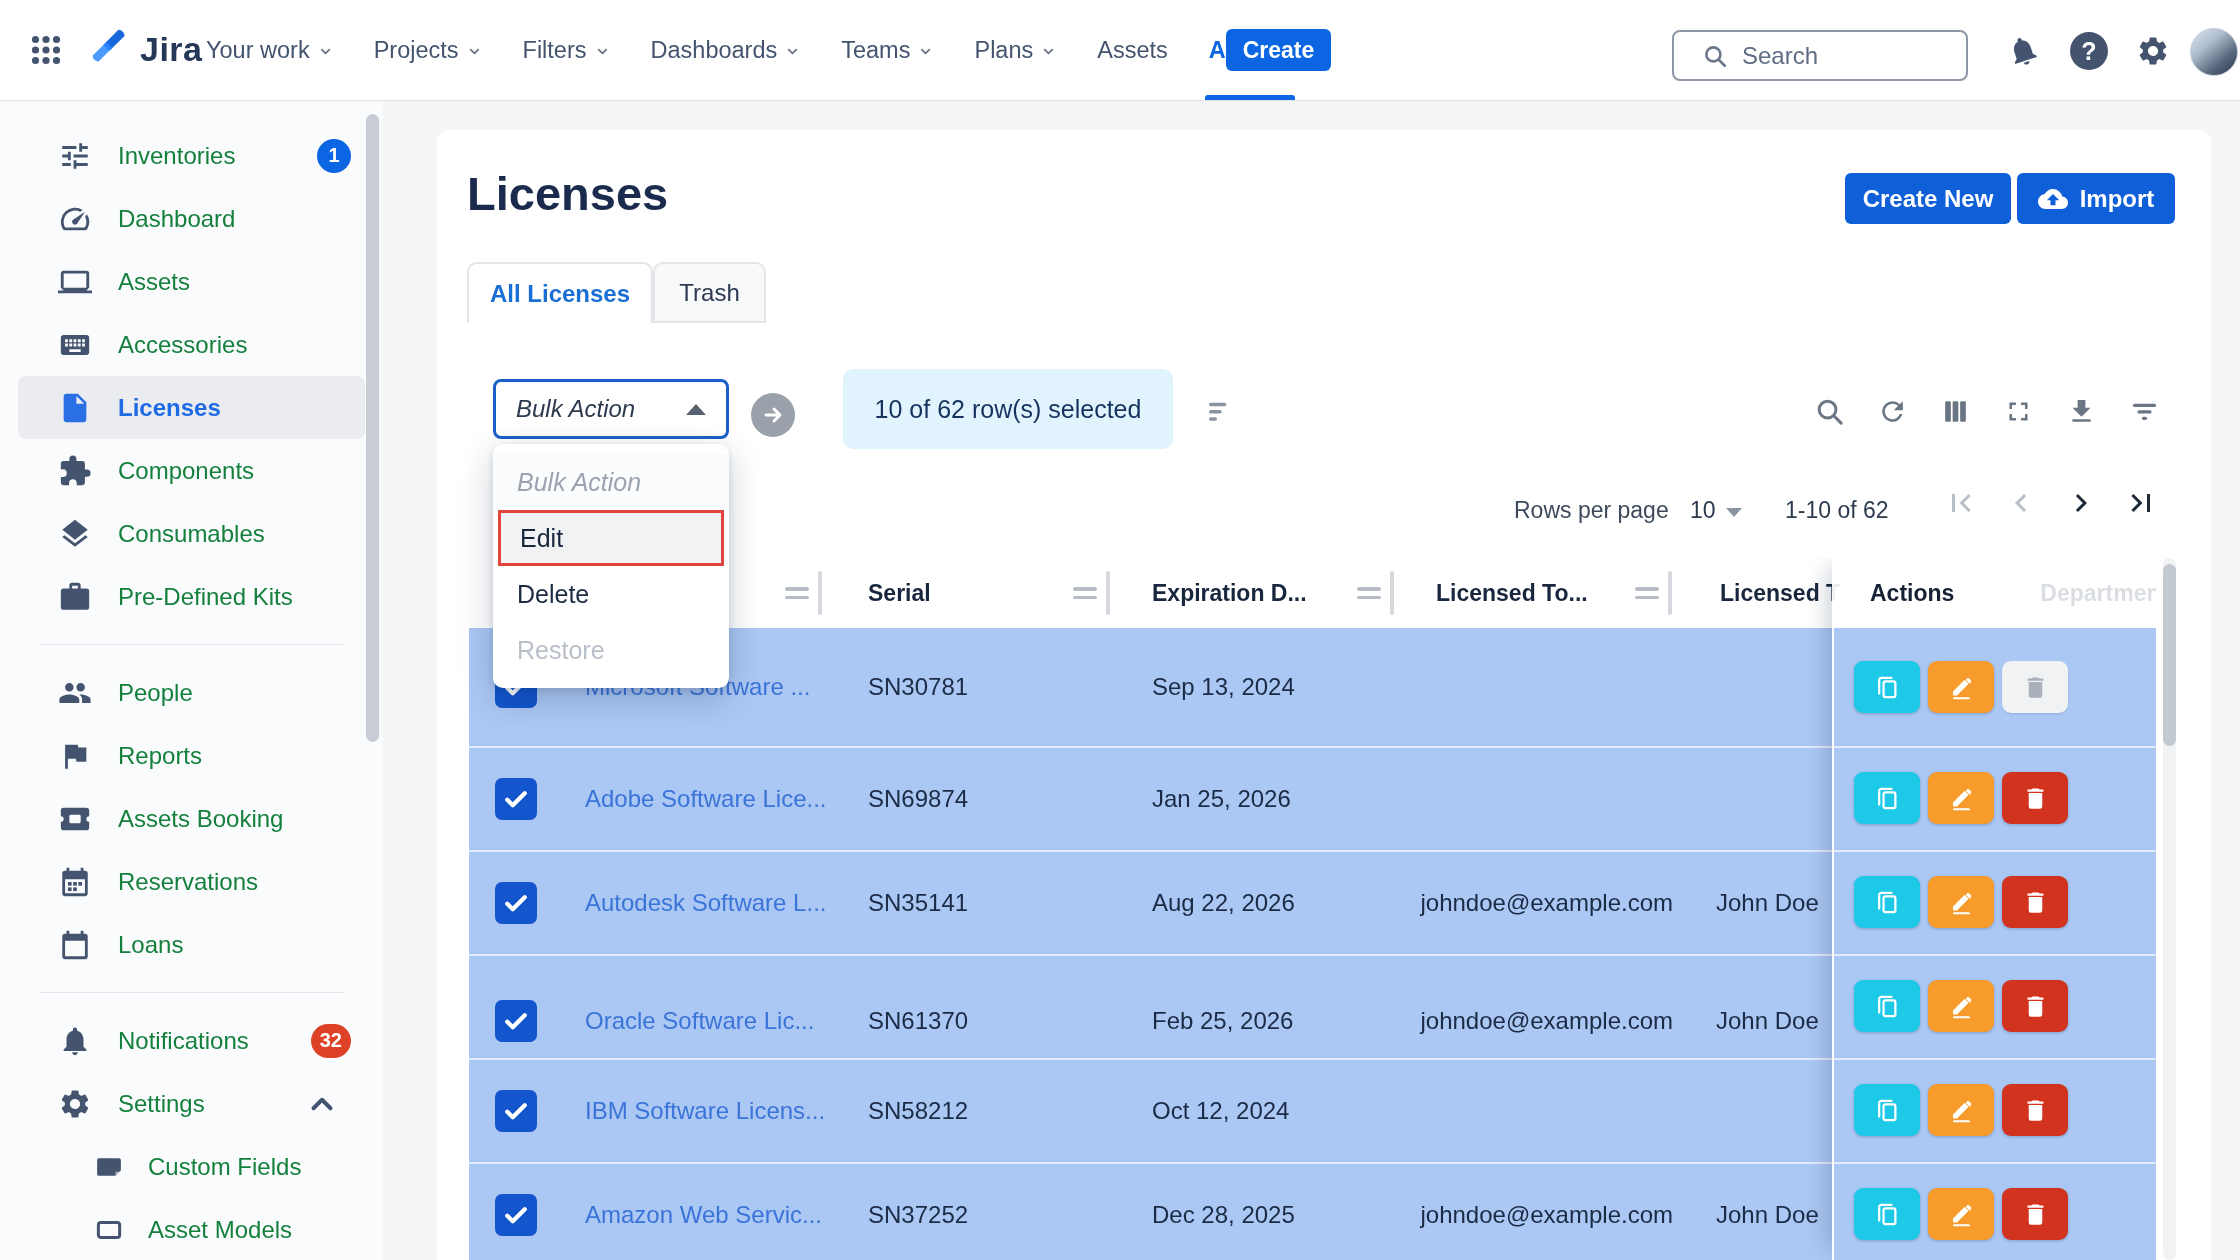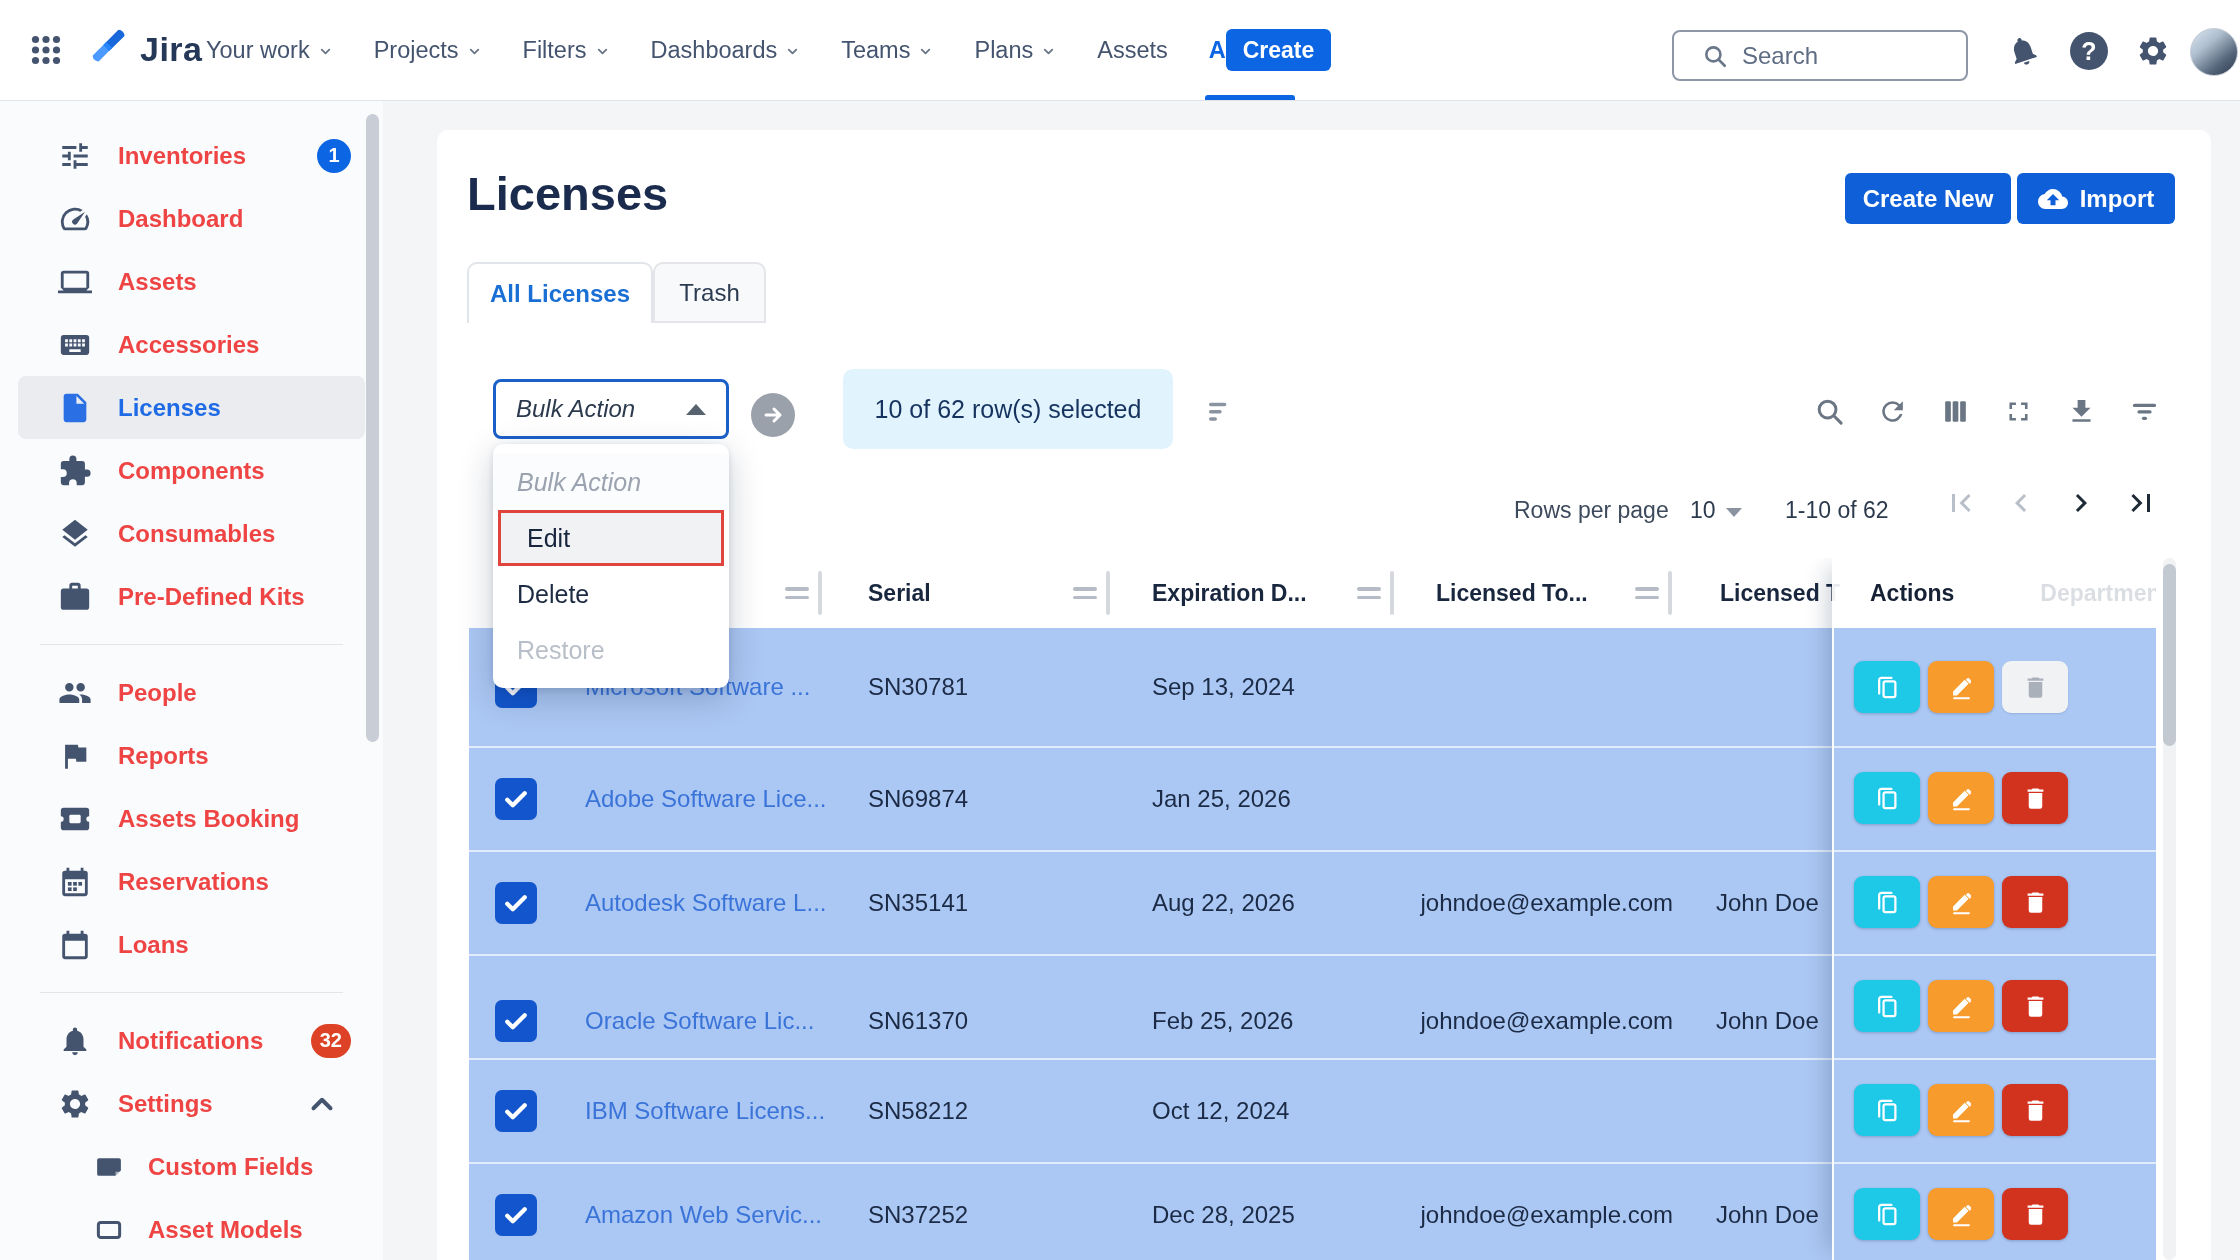--- a/index.html
+++ b/index.html
@@ -43,21 +43,21 @@
   .avatar{position:absolute;left:2190px;top:28px;width:46px;height:46px;border-radius:50%;cursor:pointer;
     background:linear-gradient(140deg,#dce6f2 0%,#aebdcd 35%,#55657a 70%,#2c3a4c 100%);
     border:1px solid #c4ccd6}
 
   
   .sidebar{position:absolute;left:0;top:100px;width:383px;height:1160px;background:#fafbfc;z-index:40;
     padding-top:24px;box-sizing:border-box}
   .sb-item{height:63px;margin:0 18px;padding-left:40px;border-radius:8px;display:flex;
     align-items:center;cursor:pointer;position:relative}
   .sb-item .icon{width:34px;height:34px;color:#44546f;margin-right:26px;flex:none}
-  .sb-item .sb-label{font-size:24px;font-weight:700;color:#ef4444;white-space:nowrap}
+  .sb-item .sb-label{font-size:24px;font-weight:400;color:#15803d;white-space:nowrap}
   .sb-item.active{background:#eaecf0}
   .sb-item.active .icon{color:#2b6fe4}
   .sb-item.active .sb-label{color:#1f6be5;font-weight:600}
   .sb-item.indent{padding-left:76px}
   .sb-item.indent .icon{width:30px;height:30px;margin-right:24px}
   .sb-badge{margin-left:auto;margin-right:14px;min-width:34px;height:34px;border-radius:17px;
     display:flex;align-items:center;justify-content:center;color:#fff;font-size:20px;font-weight:700;
     padding:0 9px;box-sizing:border-box}
   .sb-badge.blue{background:#0c66e4}
   .sb-badge.red{background:#dd4226}
@@ -147,21 +147,21 @@
   
   .tbl-scrollbar{position:absolute;left:1726px;top:428px;width:13px;height:702px;background:#f1f2f4;border-radius:7px}
   .tbl-thumb{position:absolute;left:0;top:6px;width:13px;height:182px;background:#c3c9d1;border-radius:7px;cursor:pointer}
 
   
   .dropdown{position:absolute;left:56px;top:314px;width:236px;background:#fff;border-radius:10px;
     box-shadow:0 10px 34px rgba(9,30,66,.22),0 2px 6px rgba(9,30,66,.12);z-index:45;padding:10px 0}
   .dd-item{height:56px;display:flex;align-items:center;padding:0 24px;font-size:25px;cursor:pointer;
     box-sizing:border-box}
   .dd-item.placeholder{color:#9aa3af;font-style:italic;background:#fbfcfd;cursor:default}
-  .dd-item.highlighted{border:3px solid #df453c;background:#f1f2f4;margin:0 5px;padding:0 26px;color:#18263e}
+  .dd-item.highlighted{border:3px solid #df453c;background:#f1f2f4;margin:0 5px;padding:0 19px;color:#18263e}
   .dd-item.normal{color:#1d2b42}
   .dd-item.disabled{color:#b9bfc8;cursor:default}
 </style>
 </head>
 <body>
 
 <header class="topnav">
   <span class="icon grid-icon">
     <svg viewBox="0 0 24 24" fill="currentColor">
         <circle cx="5" cy="5" r="2.4"></circle>

